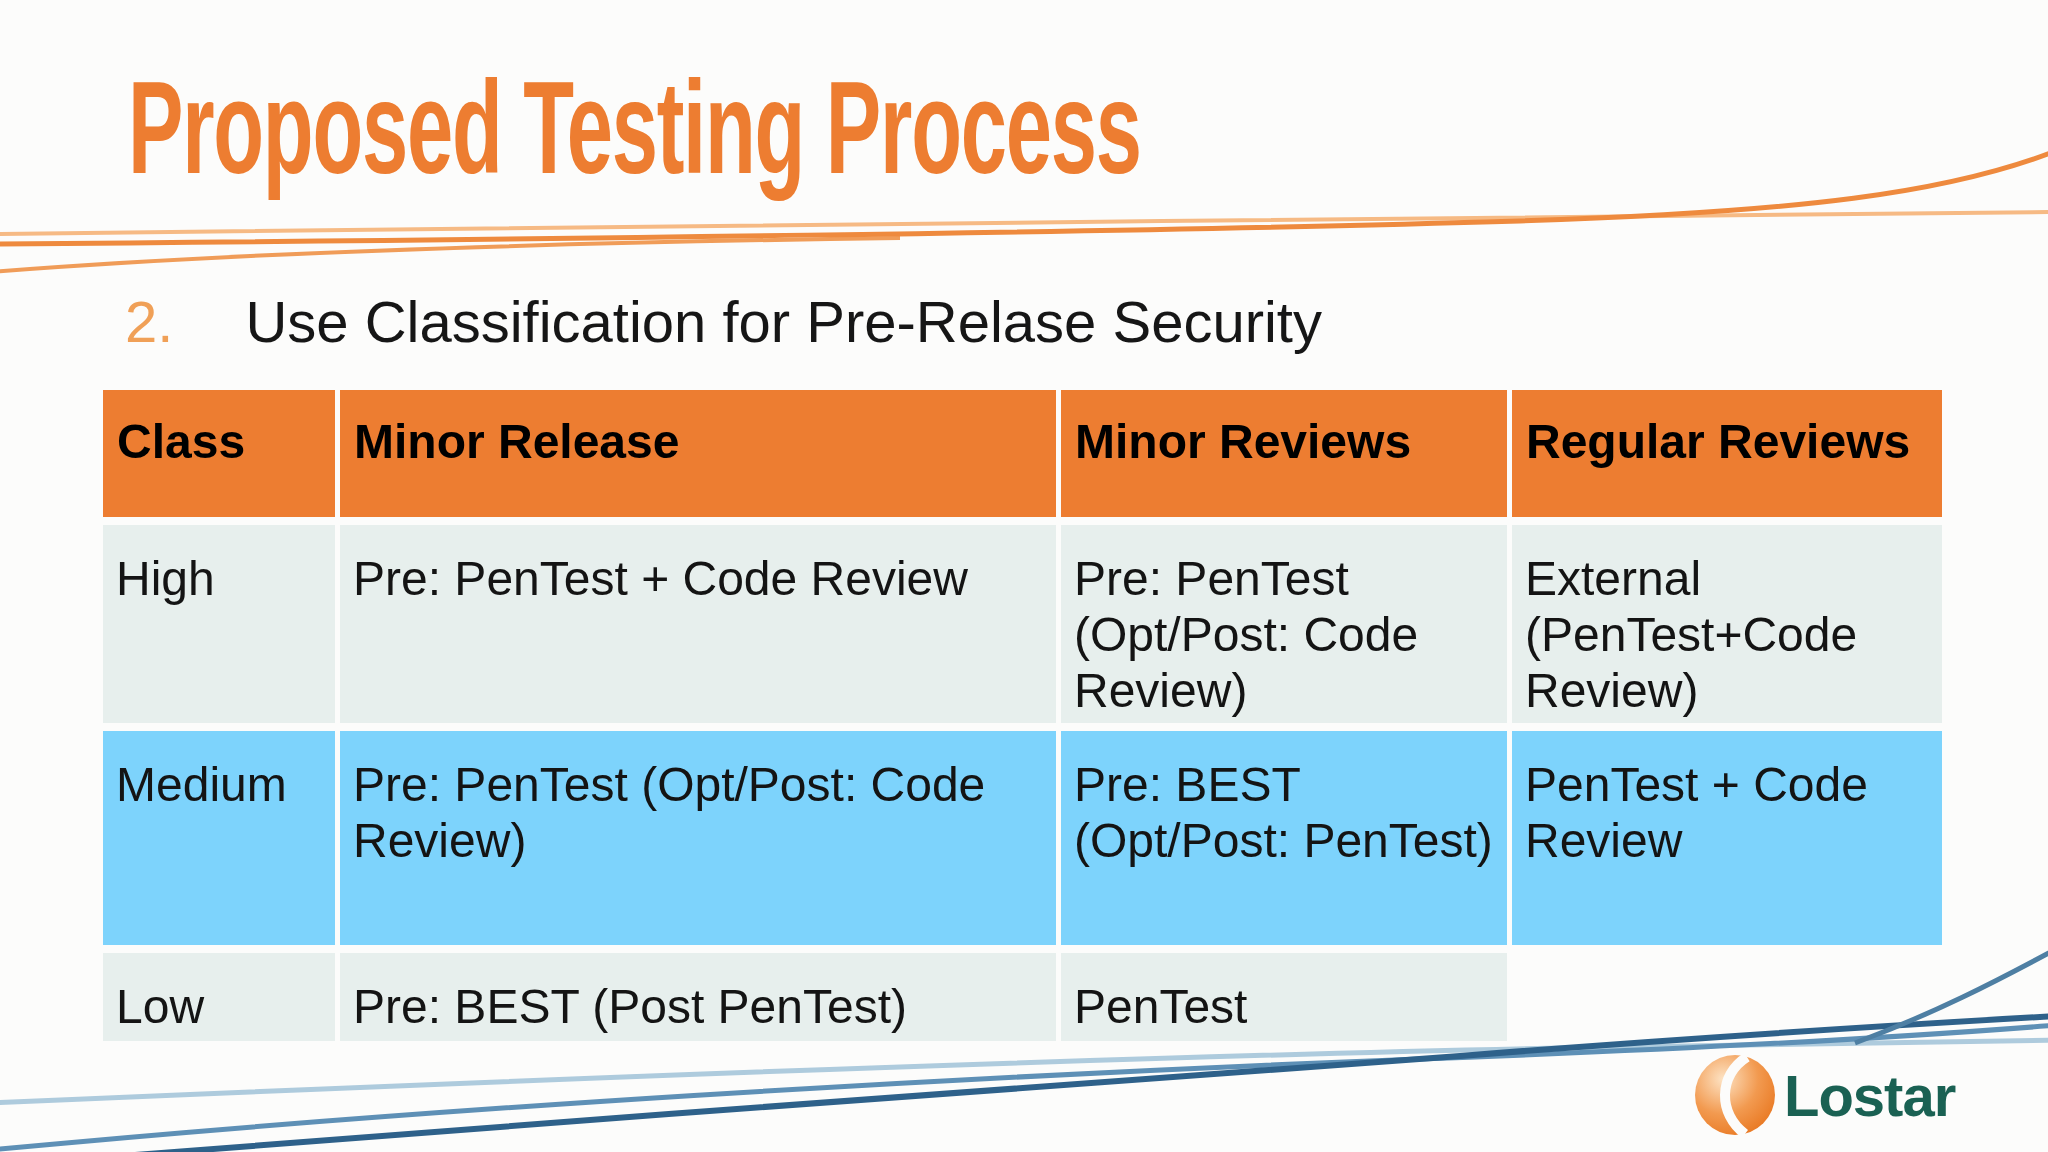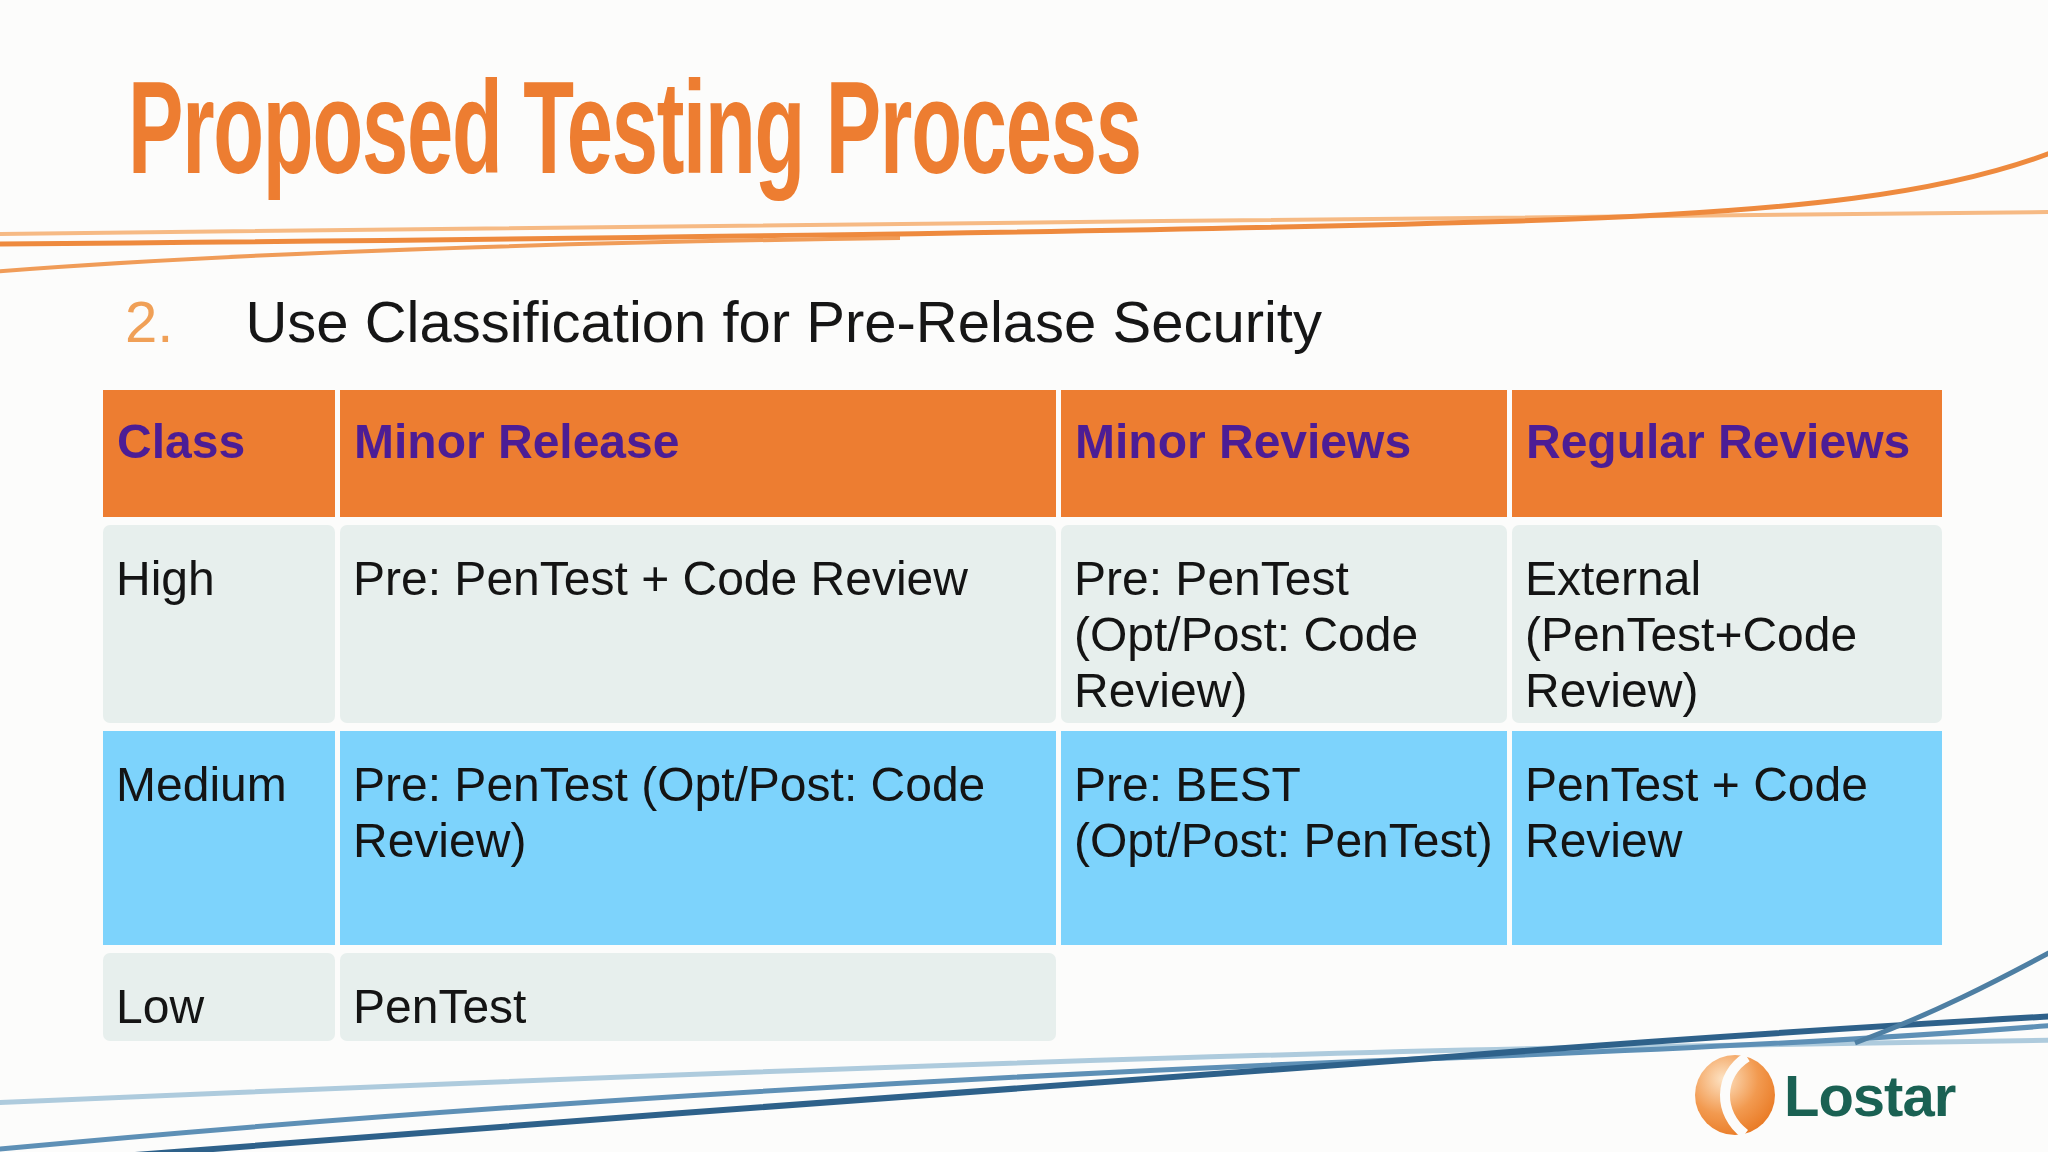--- a/index.html
+++ b/index.html
@@ -21,28 +21,28 @@
   }
   .subtitle .num{color:#F0A057;}
   .sec-table{
     position:absolute;left:103px;top:390px;
     display:grid;
     grid-template-columns:232px 716px 446px 430px;
     grid-template-rows:127px 198px 214px 88px;
     gap:8px 5px;
   }
   .th{
-    background:#ED7D31;color:#4c1d95;font-weight:bold;
+    background:#ED7D31;color:#000000;font-weight:bold;
     font-size:48px;padding:24px 8px 0 14px;line-height:1.15;
   }
   .td{
     font-size:48px;color:#141414;line-height:1.17;
     padding:26px 8px 0 13px;
   }
-  .band-a{background:#E7EFED;border-radius:7px;}
+  .band-a{background:#E7EFED;}
   .band-b{background:#7dd3fc;}
   .logo{position:absolute;left:1690px;top:1046px;width:300px;height:96px;}
 </style>
 </head>
 <body>
 
 <div class="slide-root">
 
   <svg class="deco" viewBox="0 0 2048 1152" xmlns="http://www.w3.org/2000/svg">
 
@@ -77,20 +77,21 @@
     <div class="td band-a">Pre: PenTest + Code Review</div>
     <div class="td band-a">Pre: PenTest (Opt/Post: Code Review)</div>
     <div class="td band-a">External (PenTest+Code Review)</div>
 
     <div class="td band-b">Medium</div>
     <div class="td band-b">Pre: PenTest (Opt/Post: Code Review)</div>
     <div class="td band-b">Pre: BEST (Opt/Post: PenTest)</div>
     <div class="td band-b">PenTest + Code Review</div>
 
     <div class="td band-a">Low</div>
+    <div class="td band-a">Pre: BEST (Post PenTest)</div>
     <div class="td band-a">PenTest</div>
   </div>
 
   <svg class="logo" viewBox="0 0 300 96" xmlns="http://www.w3.org/2000/svg">
     <defs>
       <radialGradient id="ballGrad" cx="35%" cy="30%" r="80%">
         <stop offset="0%" stop-color="#FDE3C4"></stop>
         <stop offset="55%" stop-color="#F29A50"></stop>
         <stop offset="100%" stop-color="#E8761F"></stop>
       </radialGradient>

